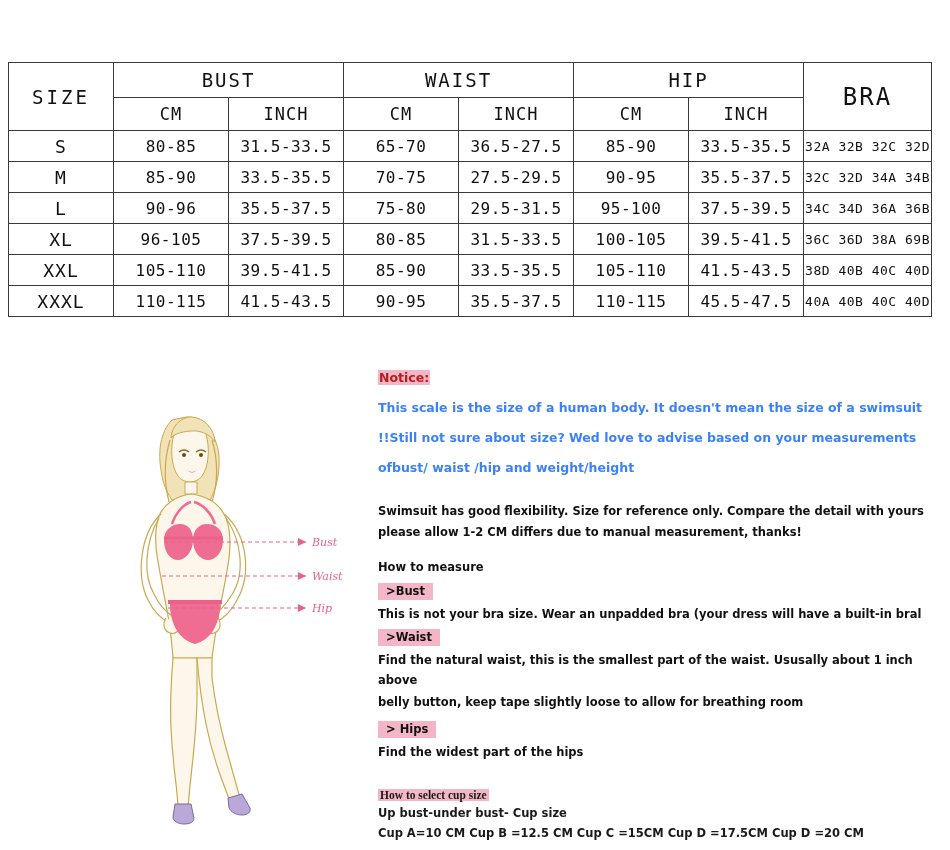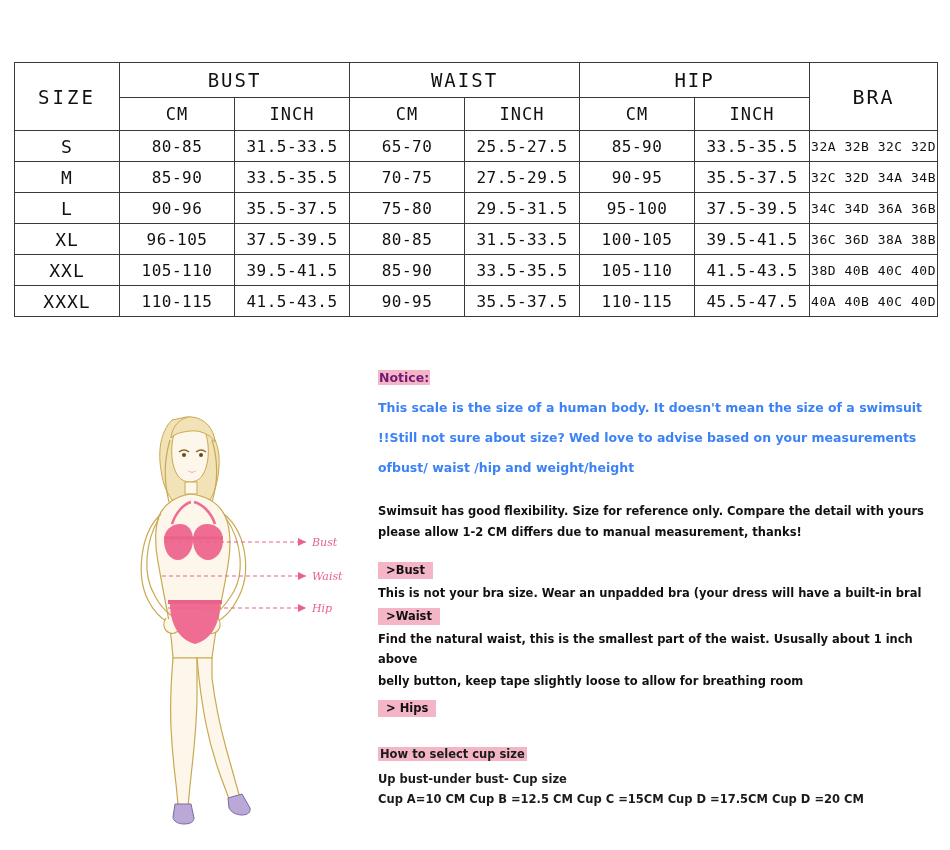--- a/index.html
+++ b/index.html
@@ -12,21 +12,21 @@
     height: 850px;
     font-family: "DejaVu Sans", sans-serif;
     color: #1a1a1a;
     position: relative;
     overflow: hidden;
   }
 
   
   .table-wrap {
     position: absolute;
-    left: 14px;
+    left: 8px;
     top: 62px;
     width: 908px;
   }
   table.size-table {
     border-collapse: collapse;
     width: 100%;
     table-layout: fixed;
   }
   table.size-table td, table.size-table th {
     border: 1px solid #3a3a3a;
@@ -44,21 +44,21 @@
   .hdr-sub {
     font-size: 17px;
     letter-spacing: 1px;
     height: 30px;
   }
   .hdr-size {
     font-size: 19px;
     letter-spacing: 3px;
   }
   .hdr-bra {
-    font-size: 20px;
+    font-size: 24px;
     letter-spacing: 2px;
   }
   td.cell {
     font-size: 16px;
     height: 28px;
     letter-spacing: 0.5px;
   }
   td.cell-size {
     font-size: 18px;
     letter-spacing: 1px;
@@ -94,21 +94,21 @@
   .text-col {
     position: absolute;
     left: 378px;
     top: 24px;
     width: 552px;
     font-family: "DejaVu Sans", sans-serif;
   }
   .notice-title {
     font-size: 12.5px;
     font-weight: bold;
-    color: #701a75;
+    color: #b91c1c;
     background: #f4b6c6;
     display: inline-block;
     padding: 0 1px;
     margin: 16px 0 8px 0;
     line-height: 15px;
   }
   .notice-body {
     font-size: 12.5px;
     font-weight: bold;
     line-height: 30px;
@@ -141,21 +141,22 @@
     color: #111;
     margin: 0 0 6px 0;
   }
   .cup-block { margin-top: 22px; }
   .cup-title {
     font-size: 11.5px;
     font-weight: bold;
     background: #f4b6c6;
     display: inline-block;
     padding: 0 2px;
-    margin-bottom: 8px;
+    margin-bottom: 2px;
+    font-family: Liberation Serif, serif;
   }
   .cup-line {
     font-size: 11.5px;
     font-weight: bold;
     line-height: 20px;
     margin: 0;
   }
   .tight { margin-bottom: 2px; }
 </style>
 </head>
@@ -189,21 +190,21 @@
         <th class="hdr-sub">CM</th>
         <th class="hdr-sub">INCH</th>
       </tr>
     </thead>
     <tbody>
       <tr>
         <td class="cell cell-size">S</td>
         <td class="cell">80-85</td>
         <td class="cell">31.5-33.5</td>
         <td class="cell">65-70</td>
-        <td class="cell">25.5-27.5</td>
+        <td class="cell">36.5-27.5</td>
         <td class="cell">85-90</td>
         <td class="cell">33.5-35.5</td>
         <td class="cell cell-bra">32A 32B 32C 32D</td>
       </tr>
       <tr>
         <td class="cell cell-size">M</td>
         <td class="cell">85-90</td>
         <td class="cell">33.5-35.5</td>
         <td class="cell">70-75</td>
         <td class="cell">27.5-29.5</td>
@@ -222,21 +223,21 @@
         <td class="cell cell-bra">34C 34D 36A 36B</td>
       </tr>
       <tr>
         <td class="cell cell-size">XL</td>
         <td class="cell">96-105</td>
         <td class="cell">37.5-39.5</td>
         <td class="cell">80-85</td>
         <td class="cell">31.5-33.5</td>
         <td class="cell">100-105</td>
         <td class="cell">39.5-41.5</td>
-        <td class="cell cell-bra">36C 36D 38A 38B</td>
+        <td class="cell cell-bra">36C 36D 38A 69B</td>
       </tr>
       <tr>
         <td class="cell cell-size">XXL</td>
         <td class="cell">105-110</td>
         <td class="cell">39.5-41.5</td>
         <td class="cell">85-90</td>
         <td class="cell">33.5-35.5</td>
         <td class="cell">105-110</td>
         <td class="cell">41.5-43.5</td>
         <td class="cell cell-bra">38D 40B 40C 40D</td>
@@ -315,29 +316,31 @@
       <text x="252" y="222" font-family="DejaVu Serif, serif" font-size="11" font-style="italic" fill="#e8628a">Hip</text>
     </svg>
   </div>
 
   <div class="text-col">
     <div class="notice-title">Notice:</div>
     <p class="notice-body">This scale is the size of a human body. It doesn't mean the size of a swimsuit !!Still not sure about size? Wed love to advise based on your measurements ofbust/ waist /hip and weight/height</p>
 
     <p class="para">Swimsuit has good flexibility. Size for reference only. Compare the detail with yours please allow 1-2 CM differs due to manual measurement, thanks!</p>
 
+    <p class="sec-label">How to measure</p>
 
     <p class="sec-label hl">&gt;Bust</p>
     <p class="sec-text tight">This is not your bra size. Wear an unpadded bra (your dress will have a built-in bral</p>
 
     <p class="sec-label hl">&gt;Waist</p>
     <p class="sec-text tight">Find the natural waist, this is the smallest part of the waist. Ususally about 1 inch above</p>
     <p class="sec-text">belly button, keep tape slightly loose to allow for breathing room</p>
 
     <p class="sec-label hl">&gt; Hips</p>
+    <p class="sec-text tight">Find the widest part of the hips</p>
 
     <div class="cup-block">
       <div class="cup-title">How to select cup size</div>
       <p class="cup-line">Up bust-under bust- Cup size</p>
       <p class="cup-line">Cup A=10 CM Cup B =12.5 CM Cup C =15CM Cup D =17.5CM Cup D =20 CM</p>
     </div>
   </div>
 </div>
 
 </body></html>

